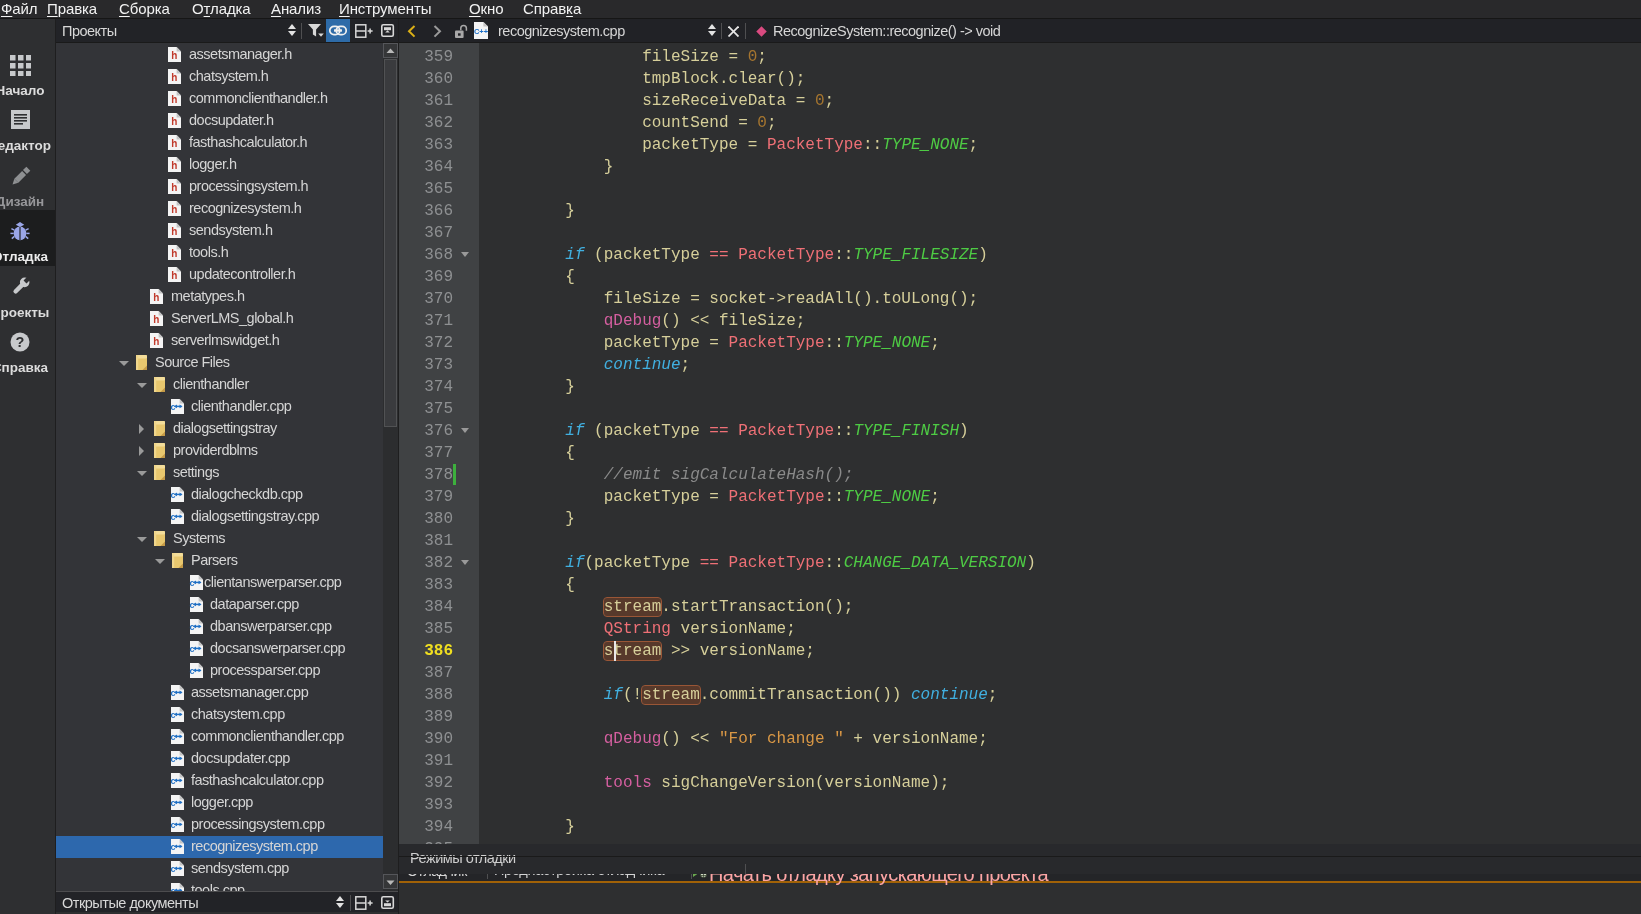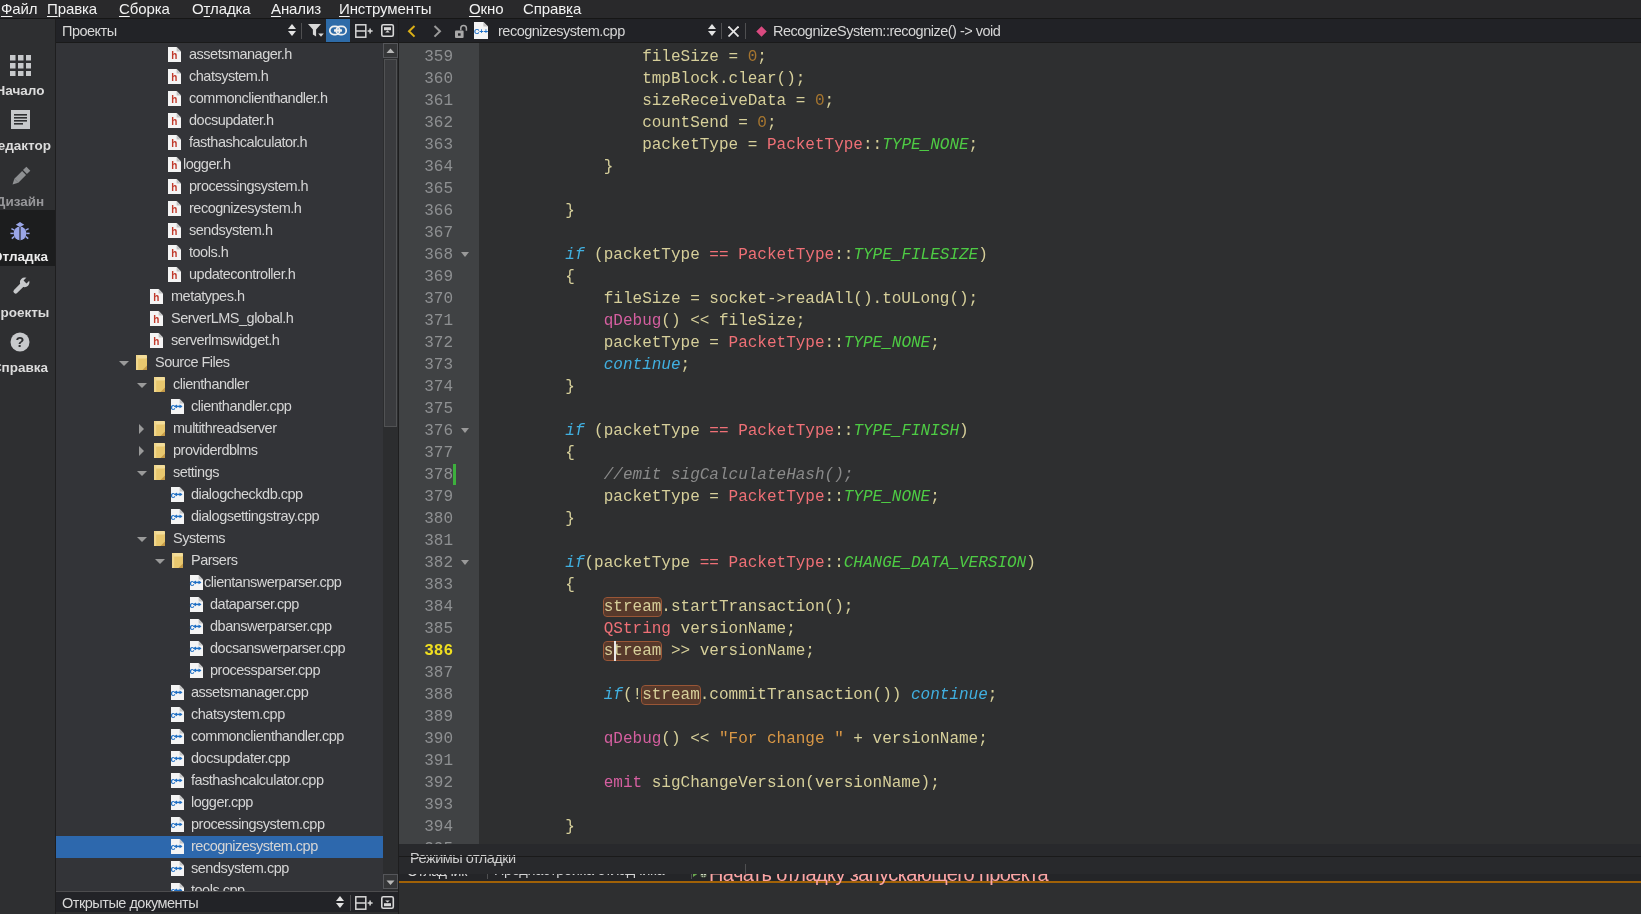--- a/index.html
+++ b/index.html
@@ -213,21 +213,21 @@
           <text x="6.2" y="11.8" font-size="10" font-weight="bold" fill="#c0392b" text-anchor="middle" font-family="Liberation Sans">h</text>
         </svg>
         <span class="rtext" style="left:133px">fasthashcalculator.h</span>
       </div>
 <div class="row" style="top:111px">
         <svg class="abs" style="left:112px;top:3px" width="13" height="15">
           <polygon points="0,0 8.6,0 13,4.4 13,15 0,15" fill="#f4f4f4"></polygon>
           <polygon points="8.6,0 13,4.4 8.6,4.4" fill="#c4c4c4"></polygon>
           <text x="6.2" y="11.8" font-size="10" font-weight="bold" fill="#c0392b" text-anchor="middle" font-family="Liberation Sans">h</text>
         </svg>
-        <span class="rtext" style="left:127px">logger.h</span>
+        <span class="rtext" style="left:133px">logger.h</span>
       </div>
 <div class="row" style="top:133px">
         <svg class="abs" style="left:112px;top:3px" width="13" height="15">
           <polygon points="0,0 8.6,0 13,4.4 13,15 0,15" fill="#f4f4f4"></polygon>
           <polygon points="8.6,0 13,4.4 8.6,4.4" fill="#c4c4c4"></polygon>
           <text x="6.2" y="11.8" font-size="10" font-weight="bold" fill="#c0392b" text-anchor="middle" font-family="Liberation Sans">h</text>
         </svg>
         <span class="rtext" style="left:133px">processingsystem.h</span>
       </div>
 <div class="row" style="top:155px">
@@ -320,21 +320,21 @@
         <span class="rtext" style="left:135px">clienthandler.cpp</span>
       </div>
 <div class="row" style="top:375px">
         <span class="arrow-closed" style="left:83px"></span>
         <svg class="abs" style="left:96px;top:3px" width="15" height="15">
           <rect x="2" y="0" width="11" height="15" rx="1.2" fill="#e8c76e"></rect>
           <rect x="2" y="0" width="11" height="3.5" rx="1.2" fill="#f3dd9a"></rect>
           <rect x="2" y="0" width="2.2" height="15" fill="#f0d68c"></rect>
           <polygon points="8.5,15 13,15 13,10.5" fill="#c49a47"></polygon>
         </svg>
-        <span class="rtext" style="left:117px">multithreadserver</span>
+        <span class="rtext" style="left:117px">dialogsettingstray</span>
       </div>
 <div class="row" style="top:397px">
         <span class="arrow-closed" style="left:83px"></span>
         <svg class="abs" style="left:96px;top:3px" width="15" height="15">
           <rect x="2" y="0" width="11" height="15" rx="1.2" fill="#e8c76e"></rect>
           <rect x="2" y="0" width="11" height="3.5" rx="1.2" fill="#f3dd9a"></rect>
           <rect x="2" y="0" width="2.2" height="15" fill="#f0d68c"></rect>
           <polygon points="8.5,15 13,15 13,10.5" fill="#c49a47"></polygon>
         </svg>
         <span class="rtext" style="left:117px">providerdblms</span>
@@ -728,21 +728,21 @@
 <div class="ln" style="top:508.5px">        <i class="k">if</i>(packetType <i class="opq">==</i> <i class="ty">PacketType</i>::<i class="en">CHANGE_DATA_VERSION</i>)</div>
 <div class="ln" style="top:530.5px">        {</div>
 <div class="ln" style="top:552.5px">            <i class="occ">stream</i>.startTransaction();</div>
 <div class="ln" style="top:574.5px">            <i class="ty">QString</i> versionName;</div>
 <div class="ln" style="top:596.5px">            <i class="occ">stream</i> &gt;&gt; versionName;</div>
 <div class="ln" style="top:618.5px"></div>
 <div class="ln" style="top:640.5px">            <i class="k">if</i>(!<i class="occ">stream</i>.commitTransaction()) <i class="k">continue</i>;</div>
 <div class="ln" style="top:662.5px"></div>
 <div class="ln" style="top:684.5px">            <i class="mac">qDebug</i>() &lt;&lt; <i class="str">"For change "</i> + versionName;</div>
 <div class="ln" style="top:706.5px"></div>
-<div class="ln" style="top:728.5px">            <i class="mac">emit</i> sigChangeVersion(versionName);</div>
+<div class="ln" style="top:728.5px">            <i class="mac">tools</i> sigChangeVersion(versionName);</div>
 <div class="ln" style="top:750.5px"></div>
 <div class="ln" style="top:772.5px">        }</div>
 <div class="ln" style="top:794.5px"></div>
 <div class="abs" style="left:134.625px;top:597.5px;width:2px;height:20px;background:#e8e8e8"></div>
 </div>
 <div id="dbgbar" class="abs">
 <span class="abs" style="left:8px;top:5.5px;font-size:14px;letter-spacing:-0.3px;color:#d4d4d4">Отладчик</span>
 <span class="updown" style="left:73px;top:5px">
         <span class="u"></span>
         <span class="d"></span>

